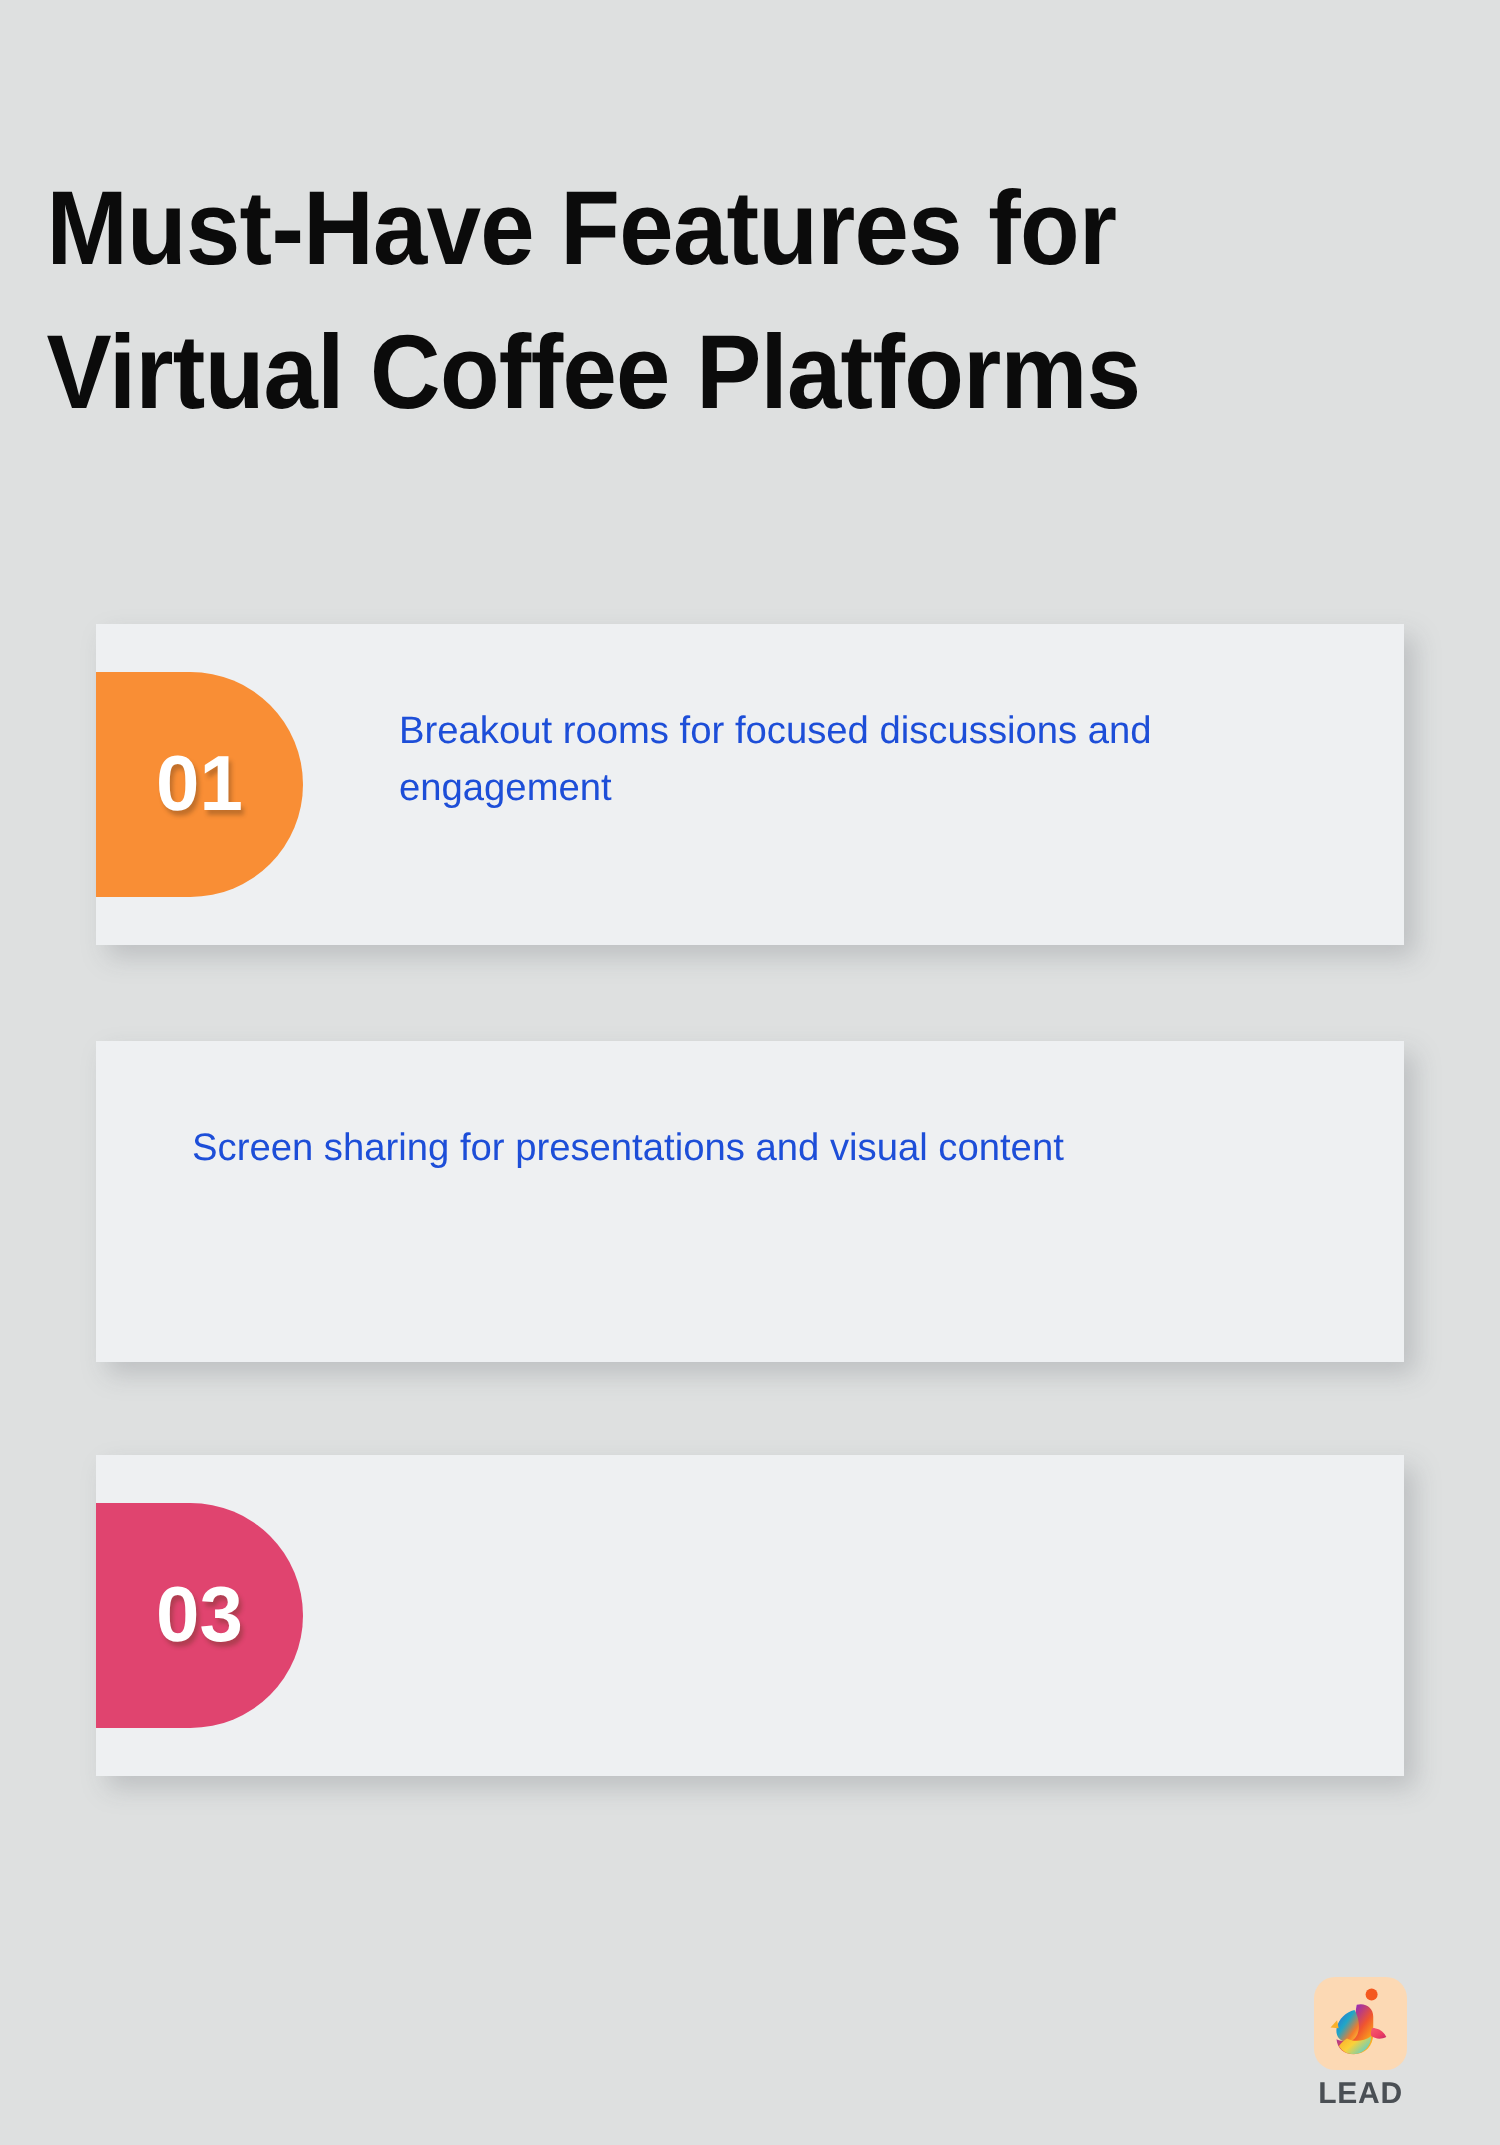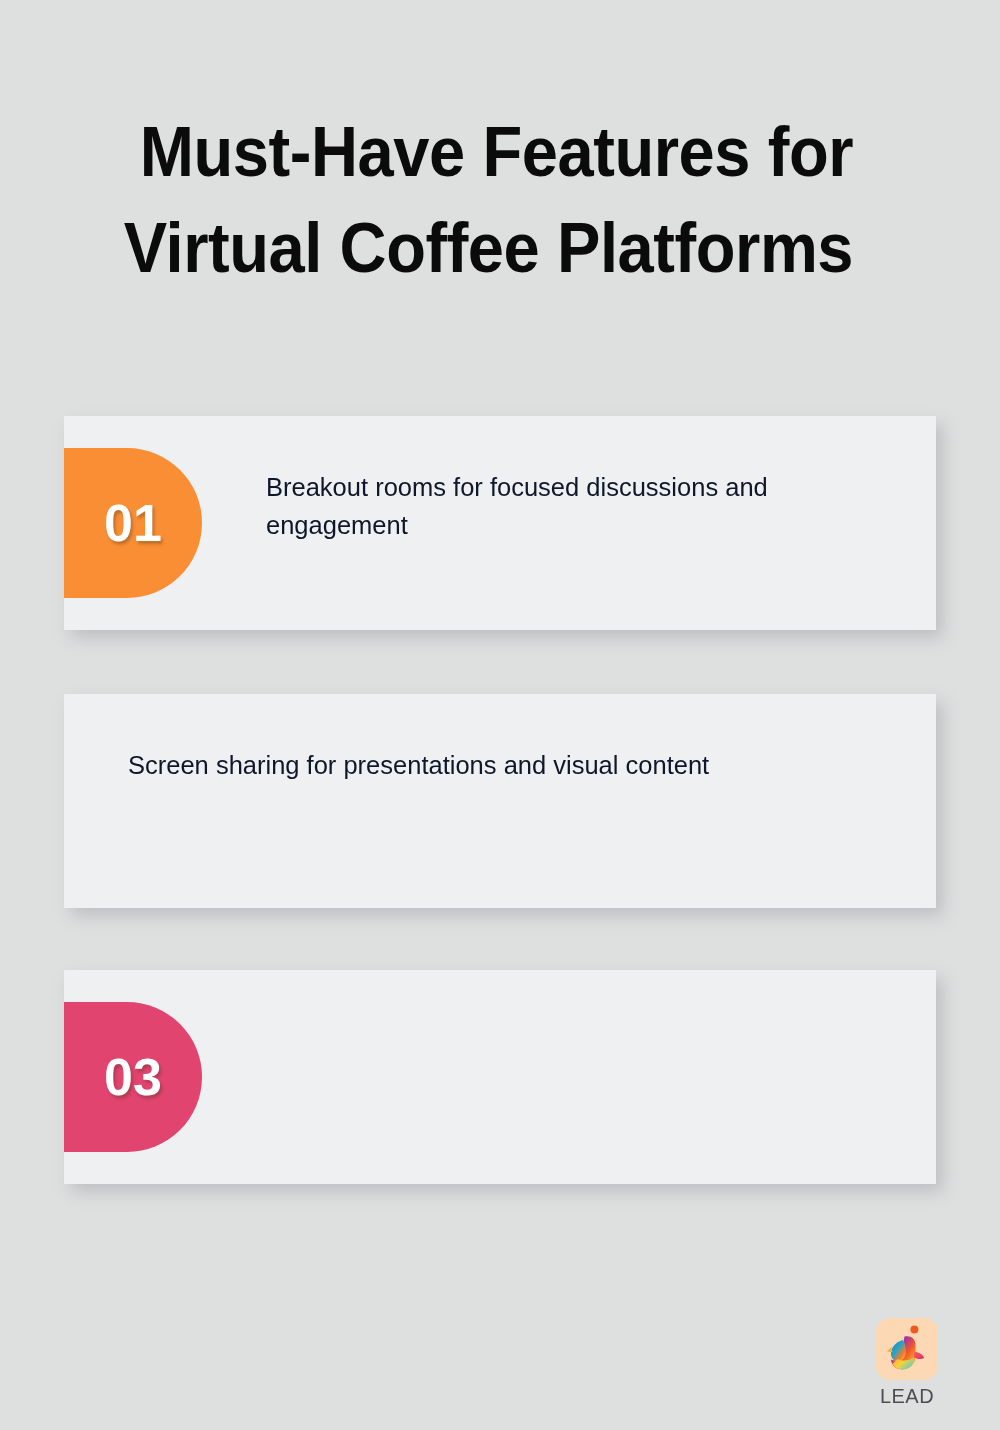--- a/index.html
+++ b/index.html
@@ -14,21 +14,21 @@
     overflow: hidden;
     position: relative;
   }
 
   
   .title-block {
     position: absolute;
     left: 0;
     top: 104px;
     width: 884px;
-    text-align: right;
+    text-align: left;
   }
   .title-line {
     display: block;
     font-family: "Liberation Sans Narrow", "Liberation Sans", sans-serif;
     font-size: 70px;
     line-height: 96px;
     font-weight: bold;
     color: #0b0b0b;
     letter-spacing: -0.5px;
     transform: scaleX(0.93);
@@ -74,21 +74,21 @@
     letter-spacing: 0px;
     text-shadow: 2px 3px 3px rgba(80,50,20,0.33);
     line-height: 1;
   }
 
   
   .card-text {
     position: absolute;
     font-size: 25.5px;
     line-height: 38px;
-    color: #0f172a;
+    color: #1d4ed8;
     font-weight: normal;
   }
   .card-text.after-badge {
     left: 202px;
     top: 52px;
     width: 620px;
   }
   .card-text.before-badge {
     left: 64px;
     top: 52px;
@@ -111,21 +111,21 @@
     position: relative;
     overflow: hidden;
   }
   .logo-mark {
     position: absolute;
     left: 0; top: 0;
   }
   .logo-word {
     margin-top: 5px;
     font-size: 20px;
-    font-weight: normal;
+    font-weight: bold;
     color: #4a4f54;
     letter-spacing: 0.5px;
     line-height: 22px;
   }
 </style>
 </head>
 <body style="background: rgb(222, 224, 224);">
 
 <div class="title-block">
   <span class="title-line" style="color: rgb(11, 11, 11);">Must-Have Features for</span>

